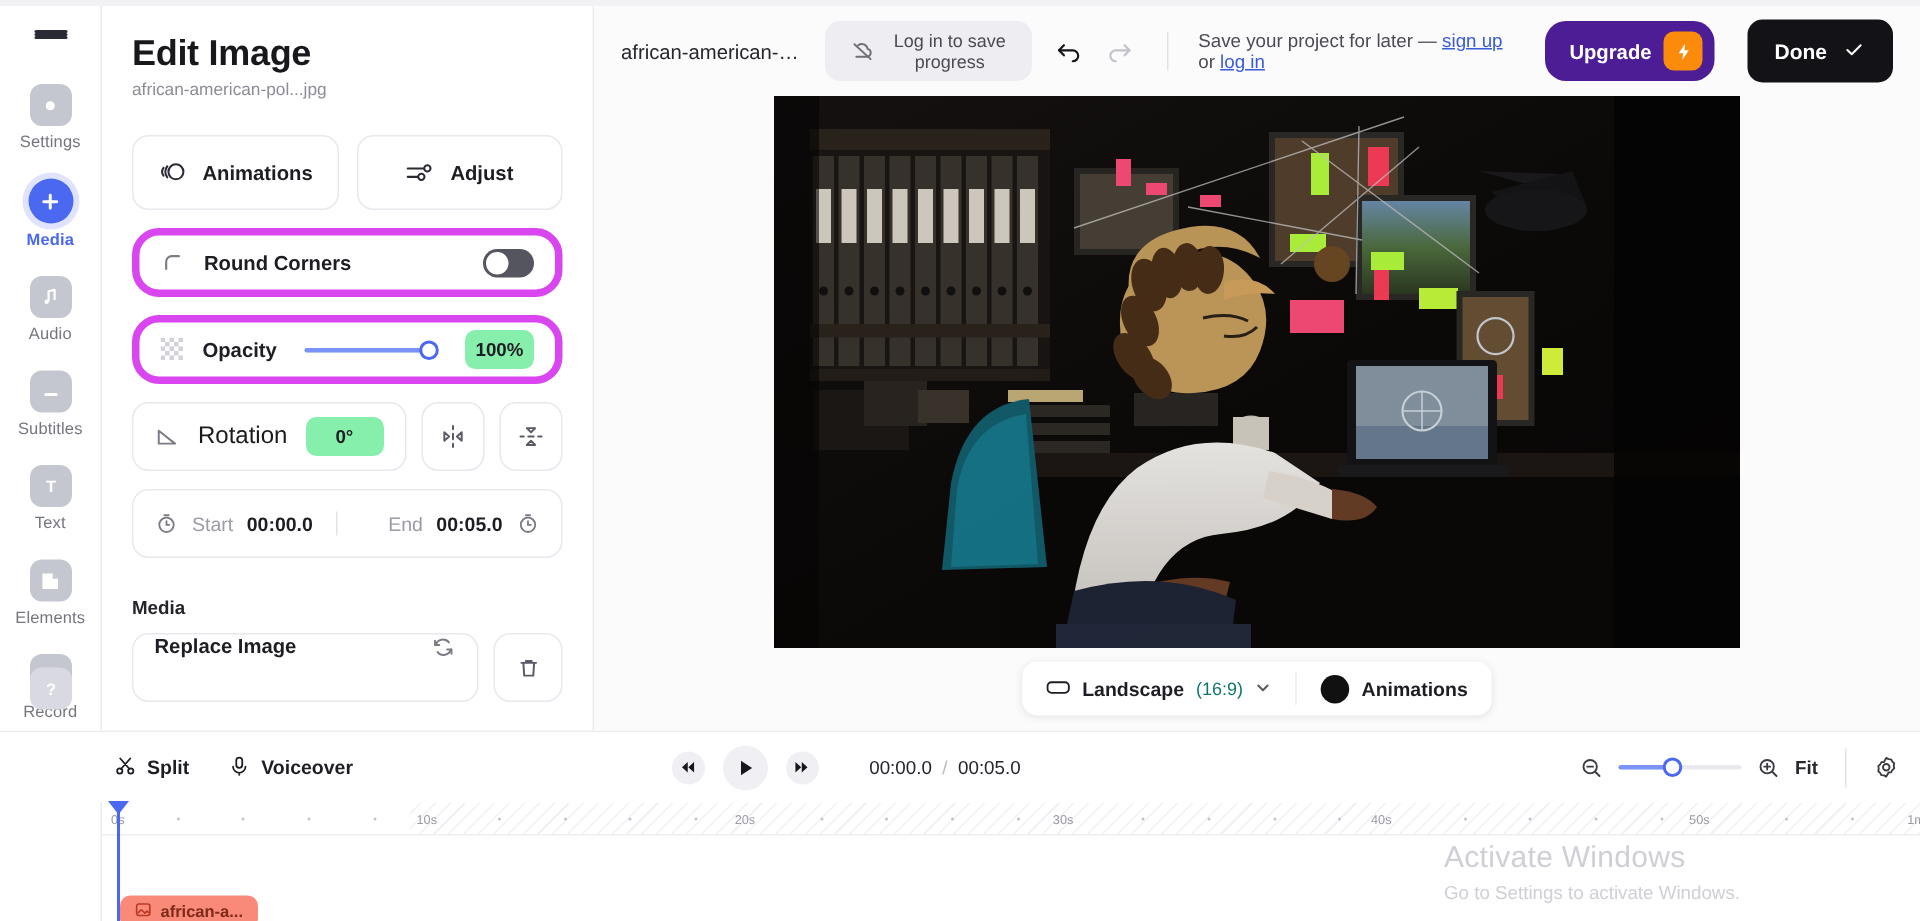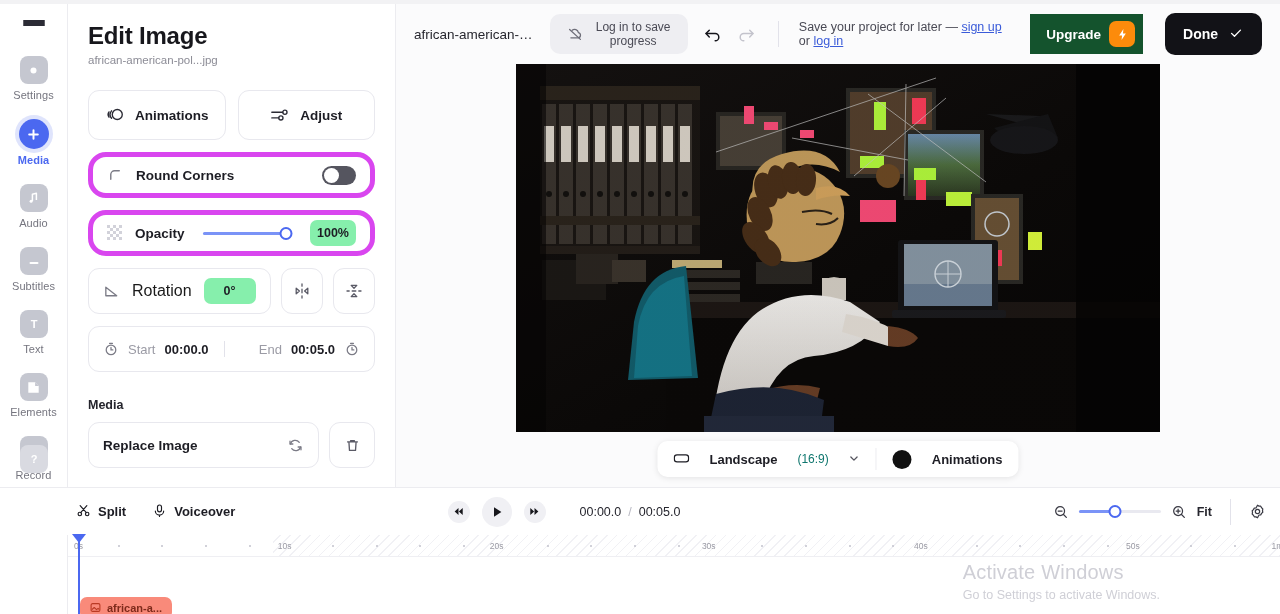--- a/index.html
+++ b/index.html
@@ -94,21 +94,21 @@
 
   .timecard { margin-top: 12px; border: 1px solid #e8e8ee; border-radius: 11px; background: #fff;
     height: 46px; display: flex; align-items: center; padding: 0 14px; gap: 9px; }
   .tlabel { font-size: 13px; color: #9b9ba5; }
   .tval { font-size: 13px; font-weight: 700; color: #1d1d24; }
   .vsep { width: 1px; height: 16px; background: #e2e2ea; margin: 0 6px; }
 
   .sectitle { font-size: 12.5px; font-weight: 700; color: #24242c; margin-top: 26px; }
   .mediarow { display: flex; gap: 10px; margin-top: 10px; }
   .replacebtn { flex: 1; height: 46px; border: 1px solid #e8e8ee; border-radius: 11px;
-    background: #fff; display: flex; align-items: center; padding: 0 14px; cursor: pointer; }
+    background: #fff; display: flex; align-items: flex-start; padding: 0 14px; cursor: pointer; }
   .replacebtn .lbl { font-size: 13.5px; font-weight: 600; color: #1d1d24; }
   .replacebtn .ico-grey { margin-left: auto; }
 
   
   .stage { flex: 1; background: #fbfbfc; position: relative; display: flex; flex-direction: column; }
   .stage-header {
     height: 60px; flex: 0 0 60px; display: flex; align-items: center;
     padding: 0 18px; gap: 12px; background: #fbfbfc;
   }
   .proj-name { font-size: 13.5px; color: #26262e; max-width: 176px;
@@ -118,37 +118,37 @@
     align-items: center; gap: 10px; padding: 0 16px; cursor: pointer;
   }
   .loginchip .txt { font-size: 12px; color: #4a4a55; line-height: 14px; text-align: center; width: 78px; }
   .iconbtn { width: 28px; height: 28px; display: flex; align-items: center; justify-content: center;
     color: #2b2b35; cursor: pointer; background: none; border: none; }
   .iconbtn.disabled { color: #c3c3cc; cursor: default; }
   .hsep { width: 1px; height: 26px; background: #e2e2ea; margin: 0 8px; }
   .savehint { font-size: 12.5px; color: #4a4a55; margin-left: auto; }
   .savehint a { color: #3a5bd9; text-decoration: underline; }
   .upgrade {
-    height: 40px; border-radius: 0; background: #14532d; color: #fff;
+    height: 40px; border-radius: 14px; background: #4c1d95; color: #fff;
     display: flex; align-items: center; gap: 8px; padding: 0 8px 0 16px;
     font-size: 13.5px; font-weight: 700; cursor: pointer; margin-left: 14px;
   }
   .upgrade .bolt { width: 26px; height: 26px; border-radius: 7px; background: #fc8b0b;
     display: flex; align-items: center; justify-content: center; }
   .donebtn { height: 42px; border-radius: 10px; background: #121217; color: #fff;
     display: flex; align-items: center; gap: 10px; padding: 0 18px;
     font-size: 14px; font-weight: 600; cursor: pointer; margin-left: 10px; }
 
   .canvas-area { flex: 1; display: flex; flex-direction: column; align-items: center;
      justify-content: flex-start; position: relative; }
   .photo { width: 644px; height: 368px; position: relative; overflow: hidden; background: #0c0a0a; }
 
   .bottomchips { position: absolute; left: 50%; transform: translateX(-50%); bottom: 10px;
     display: flex; background: #fff; border-radius: 10px; box-shadow: 0 1px 6px rgba(0,0,0,.10); }
-  .chip { height: 36px; display: flex; align-items: center; gap: 20px; padding: 0 16px;
+  .chip { height: 36px; display: flex; align-items: center; gap: 8px; padding: 0 16px;
     font-size: 13px; font-weight: 600; color: #1d1d24; cursor: pointer; }
   .chip .muted { color: #0f766e; font-weight: 400; font-size: 12px; }
   .chipsep { width: 1px; background: #ececf0; margin: 7px 0; }
   .swatch { width: 19px; height: 19px; border-radius: 50%; background: #111; }
 
   
   .tlbar { height: 48px; flex: 0 0 48px; border-top: 1px solid #ececf0;
     display: flex; align-items: center; padding: 0 14px 0 76px; background: #fff; }
   .tlbtn { display: flex; align-items: center; gap: 7px; font-size: 13px; font-weight: 600;
     color: #1d1d24; cursor: pointer; margin-right: 26px; }

